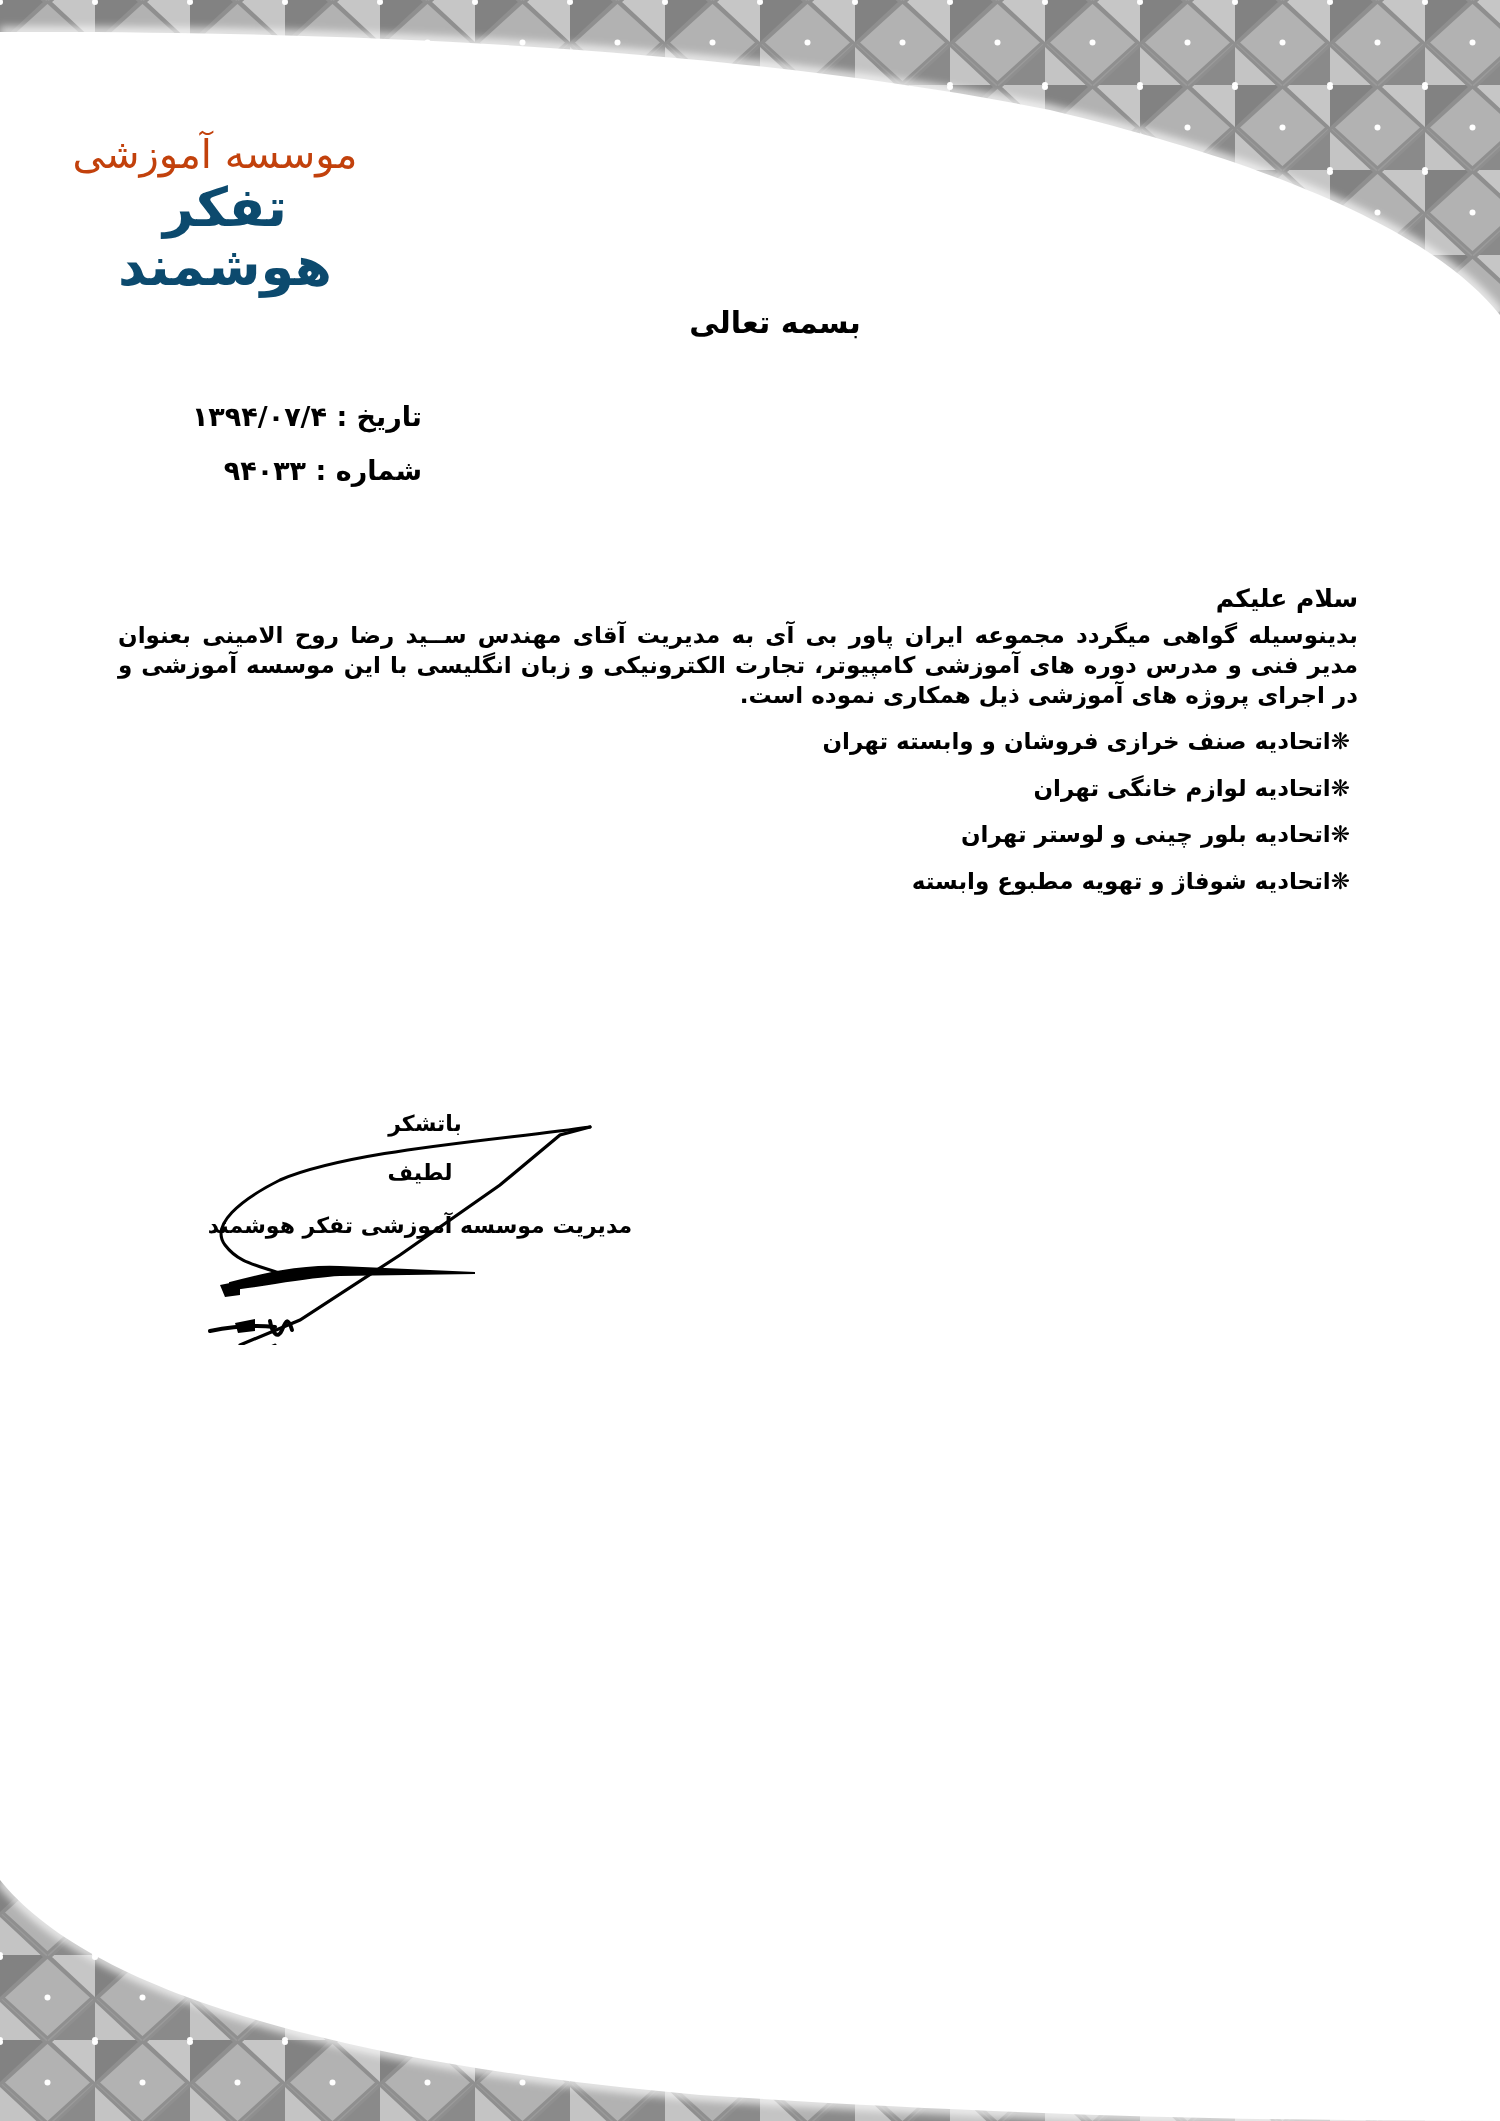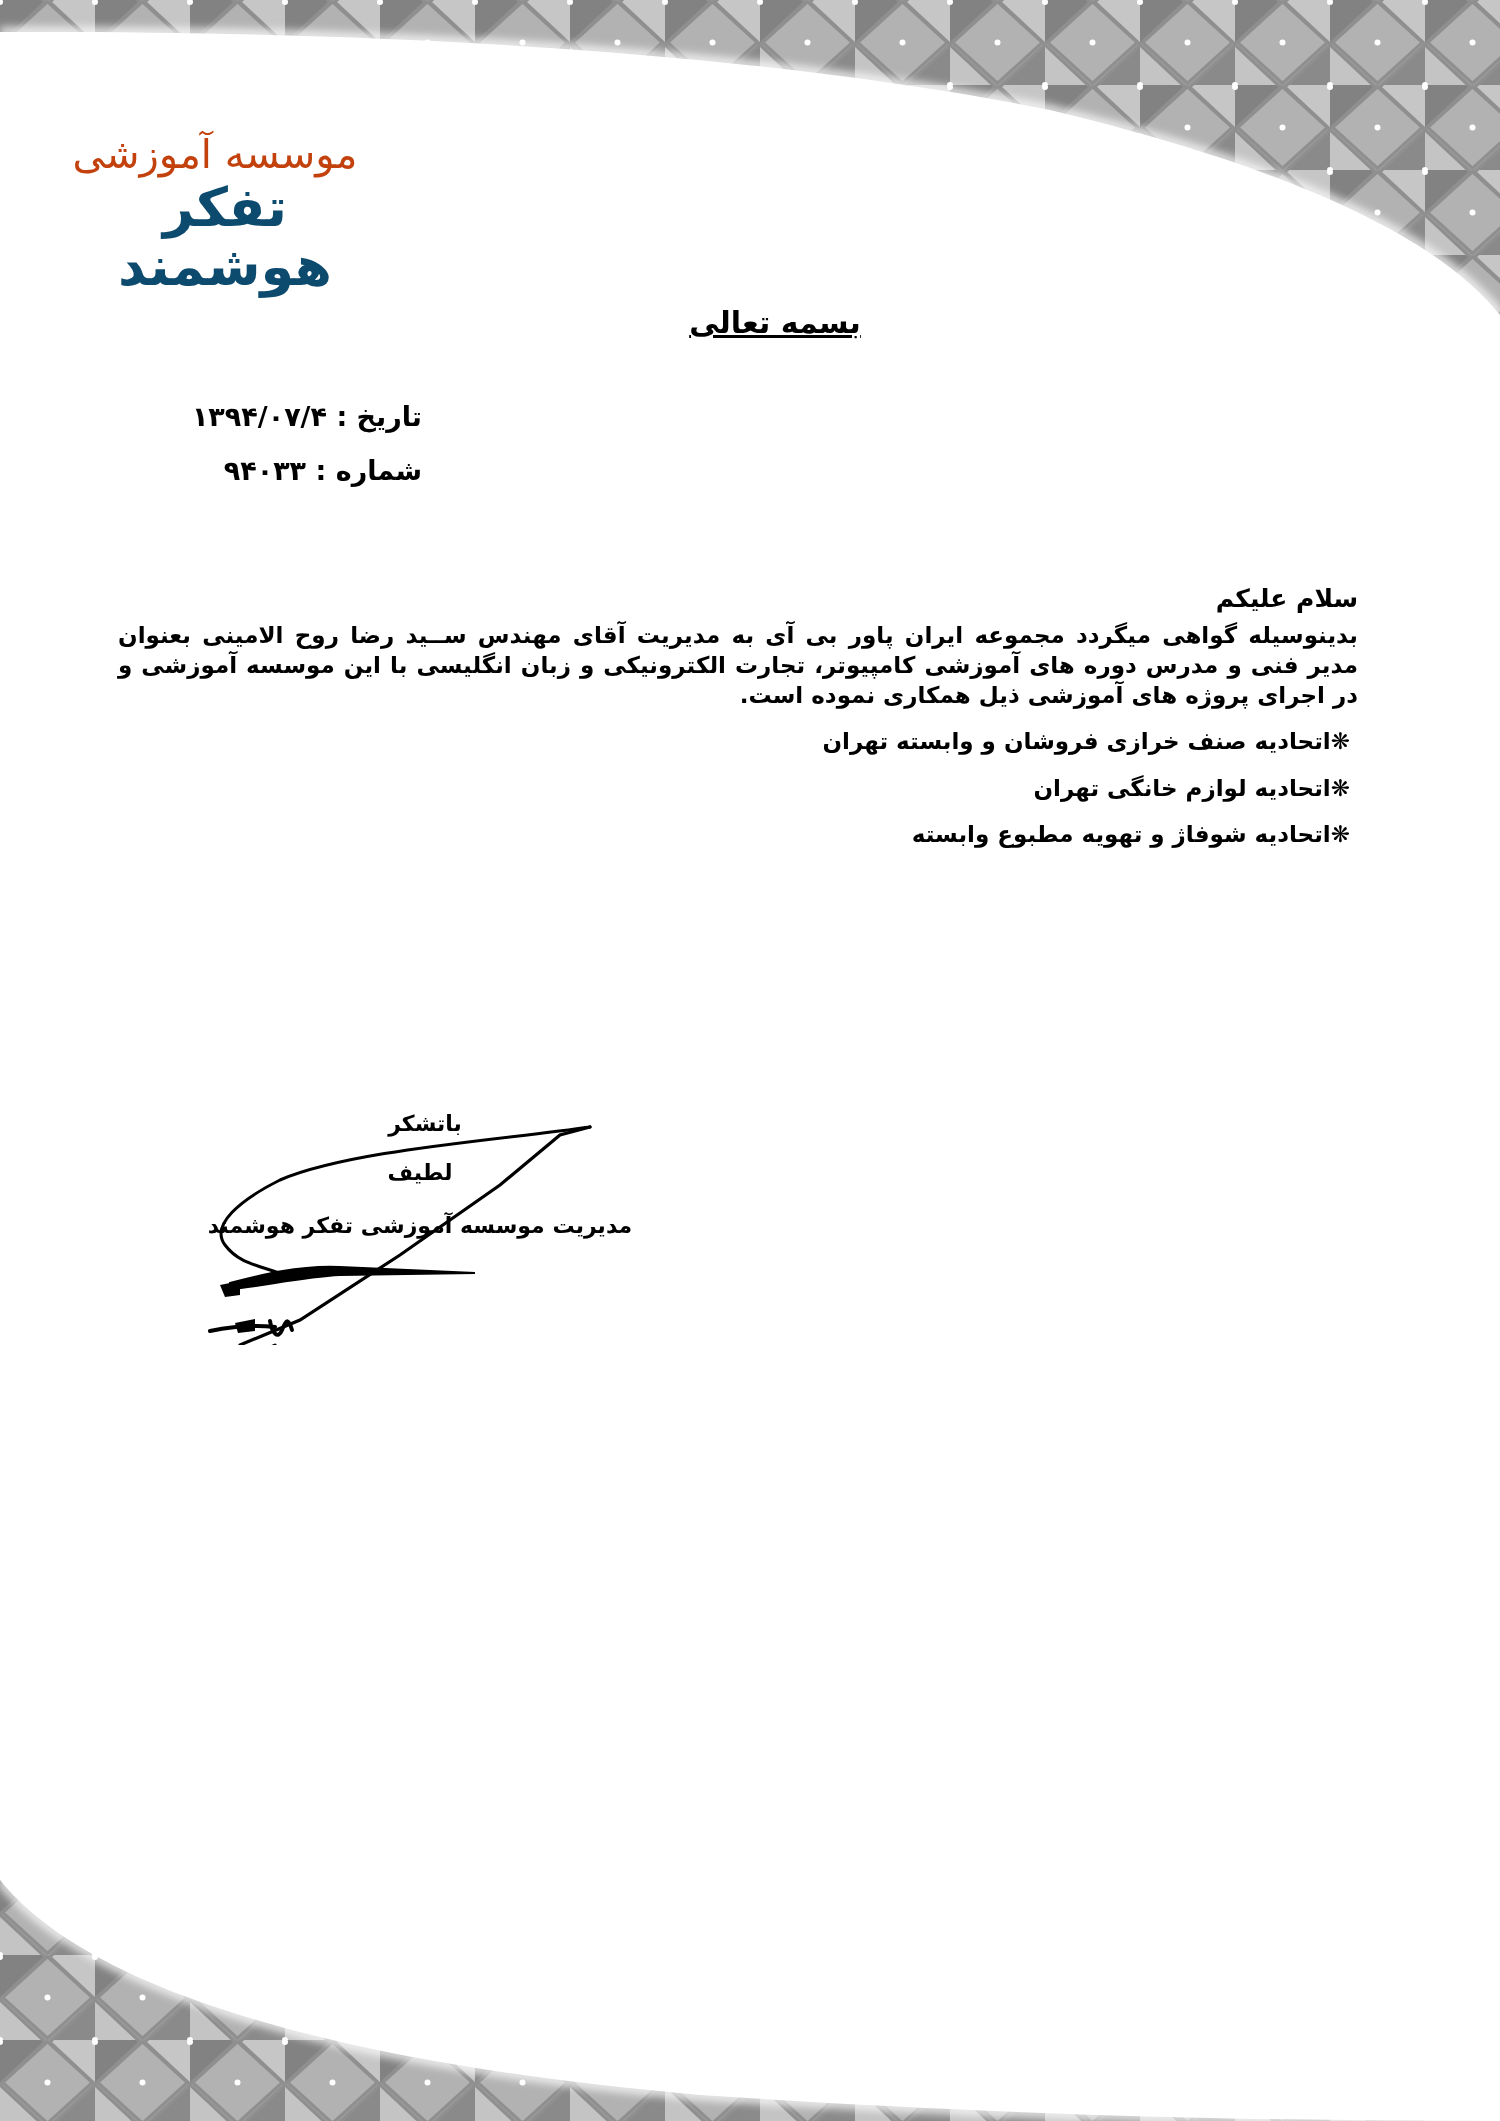--- a/index.html
+++ b/index.html
@@ -53,21 +53,20 @@
       position: absolute;
       left: 0;
       right: 0;
       top: 305px;
       text-align: center;
       font-weight: bold;
       font-size: 30px;
       direction: rtl;
       z-index: 2;
       padding-left: 50px;
-      text-decoration: underline;
     }
 
     .meta {
       position: absolute;
       left: 180px;
       top: 390px;
       width: 230px;
       direction: rtl;
       text-align: right;
       font-weight: bold;
@@ -191,20 +190,21 @@
     <span>۹۴۰۳۳</span>
   </div>
 </div>
 
 <div class="content">
   <div class="greeting">سلام علیکم</div>
   <div class="body-text">بدینوسیله گواهی میگردد  مجموعه ایران پاور بی آی به مدیریت آقای مهندس ســید رضا روح الامینی بعنوان مدیر فنی و مدرس دوره های آموزشی کامپیوتر، تجارت الکترونیکی و زبان انگلیسی با این موسسه آموزشی و در اجرای پروژه های آموزشی ذیل همکاری نموده است.</div>
   <ul class="union-list">
     <li><span class="bullet">❋</span><span>اتحادیه صنف خرازی فروشان و وابسته تهران</span></li>
     <li><span class="bullet">❋</span><span>اتحادیه لوازم خانگی تهران</span></li>
+    <li><span class="bullet">❋</span><span>اتحادیه بلور چینی و لوستر تهران</span></li>
     <li><span class="bullet">❋</span><span>اتحادیه شوفاژ و تهویه مطبوع وابسته</span></li>
   </ul>
 </div>
 
 <div class="signature-block">
   <div class="sig-text sig-thanks">باتشکر</div>
   <div class="sig-text sig-regards">لطیف</div>
   <div class="sig-text sig-office">مدیریت موسسه آموزشی تفکر هوشمند</div>
   <svg class="sig-scribble" viewBox="0 0 440 240" xmlns="http://www.w3.org/2000/svg">
     <path d="M390,22 C300,35 150,45 80,75 C40,95 10,120 25,140 C40,160 60,160 90,172" fill="none" stroke="#000" stroke-width="3" stroke-linecap="round"></path>

